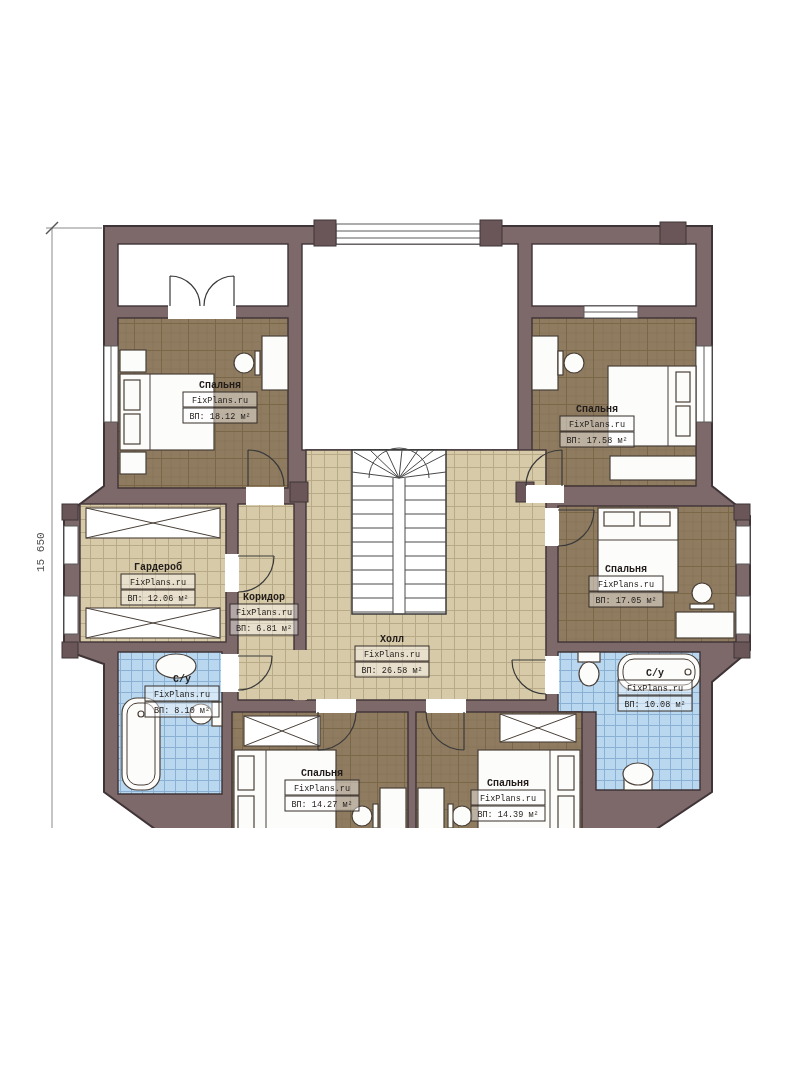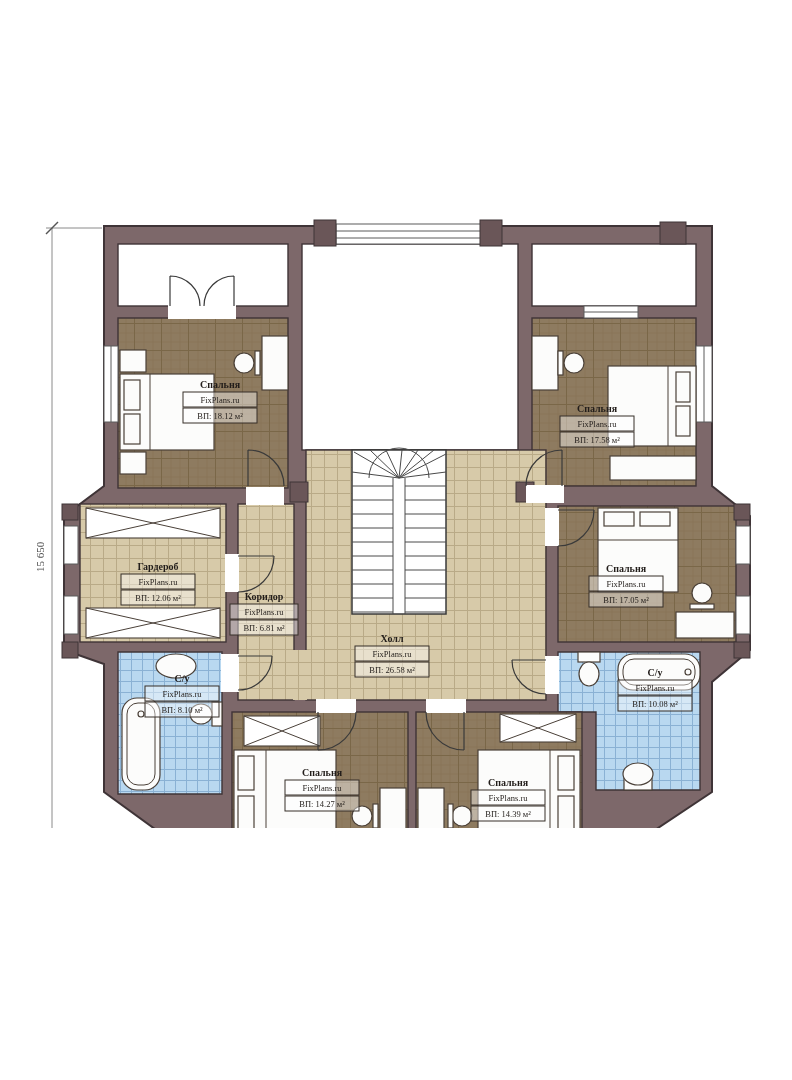--- a/index.html
+++ b/index.html
@@ -1,17 +1,17 @@
 <!DOCTYPE html>
 <html><head>
 <meta charset="utf-8">
 <style>
   html,body{margin:0;padding:0;background:#fff;}
   .canvas{position:relative;width:792px;height:828px;background:#ffffff;overflow:hidden;
-          font-family:Liberation Serif, serif;}
+          font-family:Liberation Mono, monospace;}
   svg{position:absolute;left:0;top:0;}
   .wallstroke{stroke:#3f3437;stroke-width:2;}
   .floor{stroke:#3f3437;stroke-width:1.4;}
   .furn{fill:#fcfcfb;stroke:#4a4038;stroke-width:1.2;}
   .furnline{stroke:#4a4038;stroke-width:1;fill:none;}
   .door{stroke:#3a3a3a;stroke-width:1.2;fill:none;}
   .gap{fill:#ffffff;stroke:none;}
   .win{fill:#ffffff;stroke:#5a5a5a;stroke-width:1;}
   .winline{stroke:#5a5a5a;stroke-width:1;}
   .pilaster{fill:#6a5658;stroke:#3f3437;stroke-width:1;}

